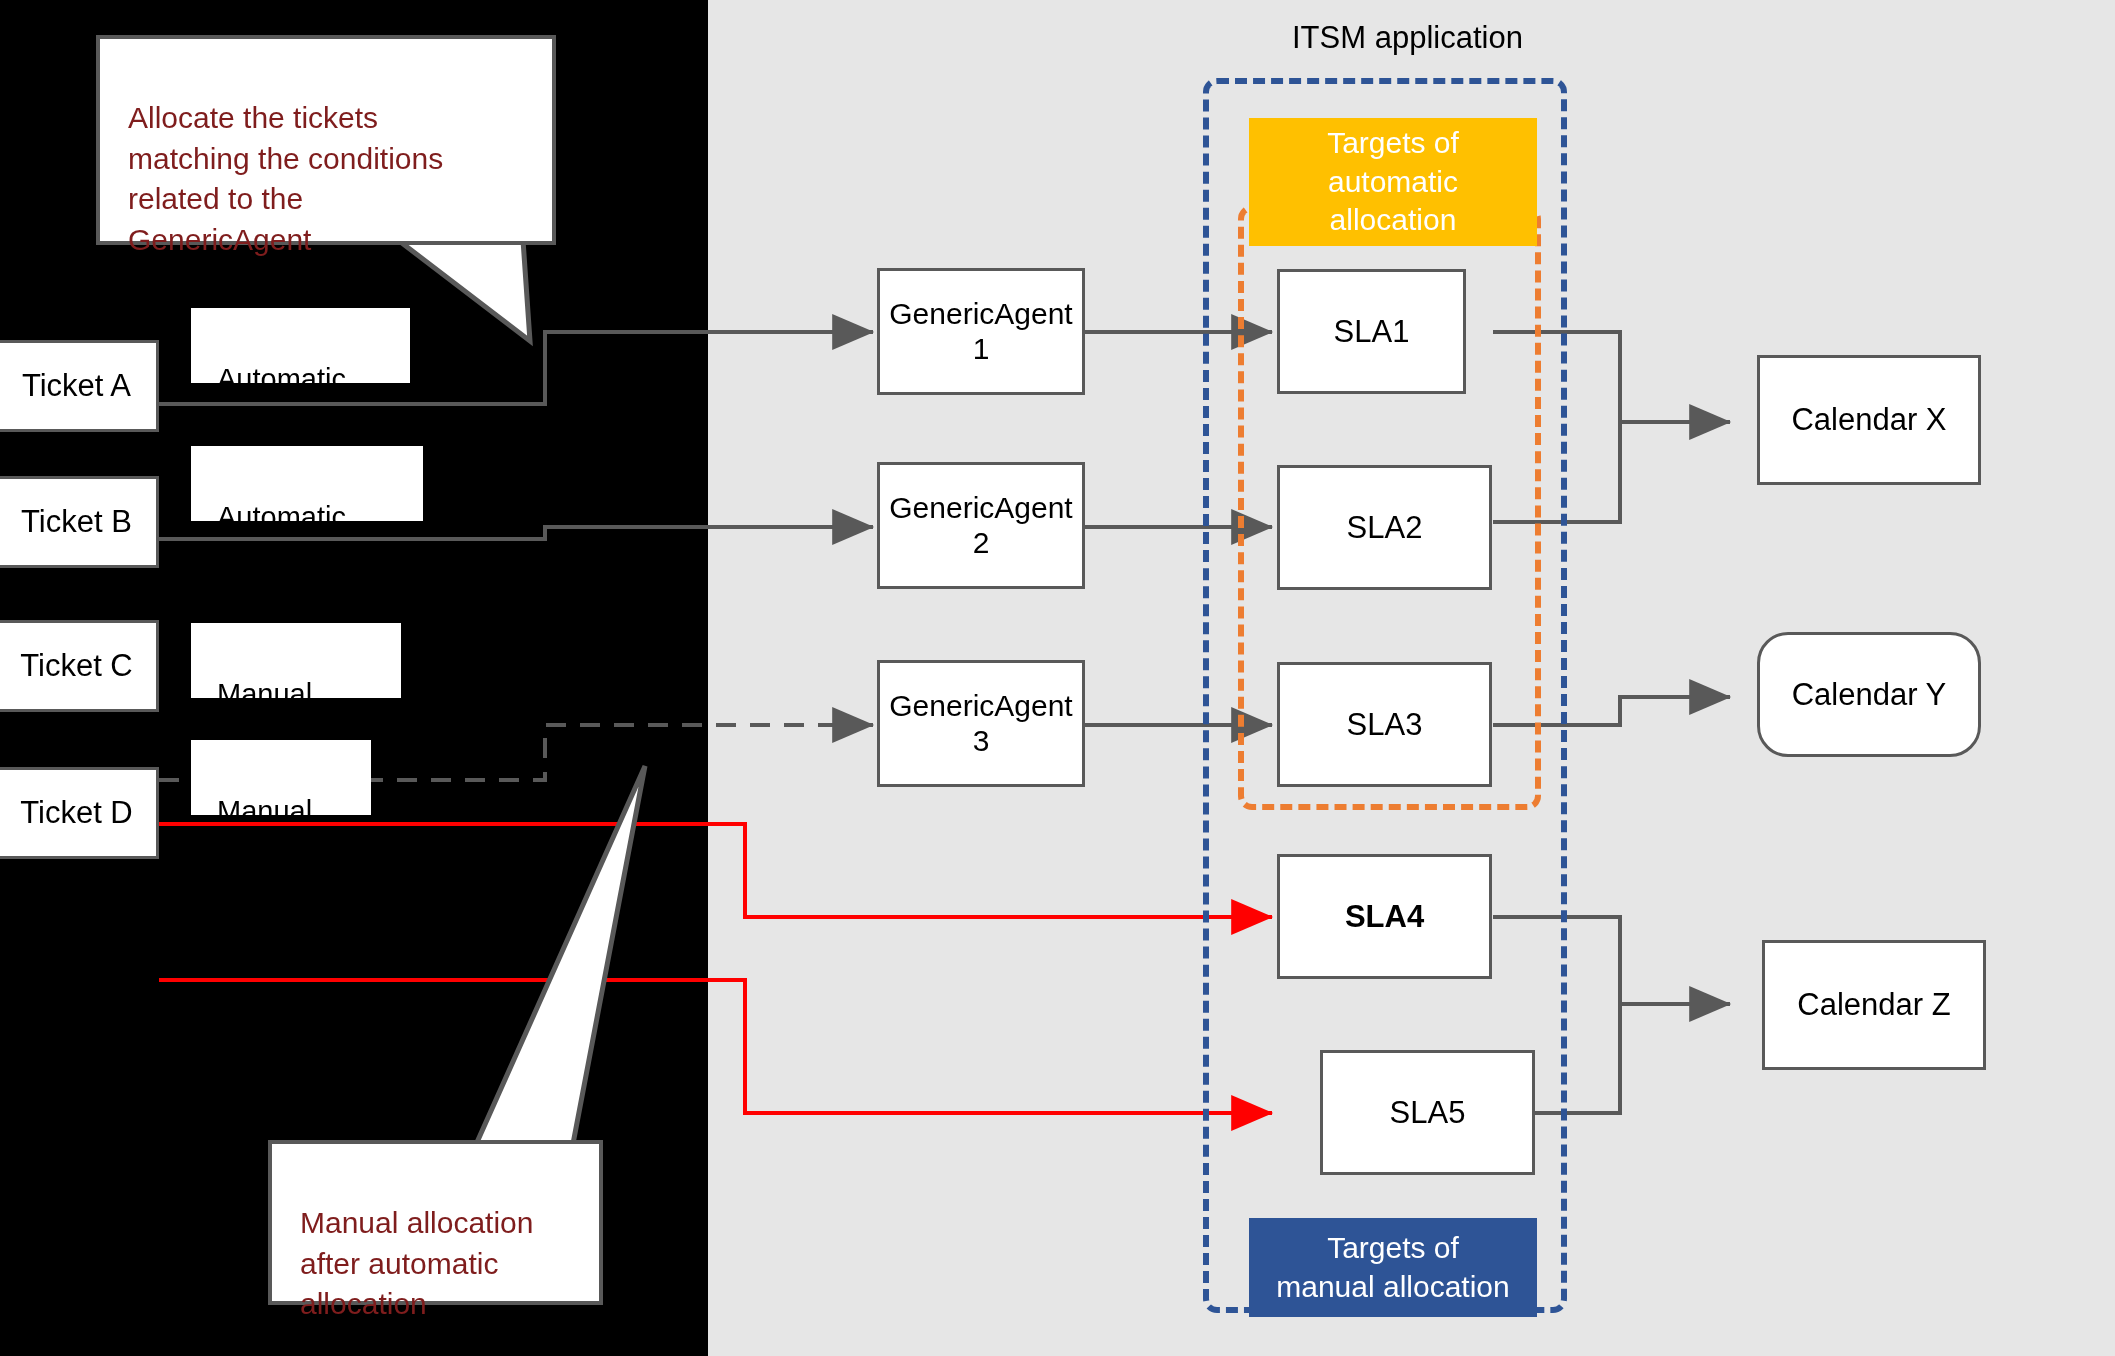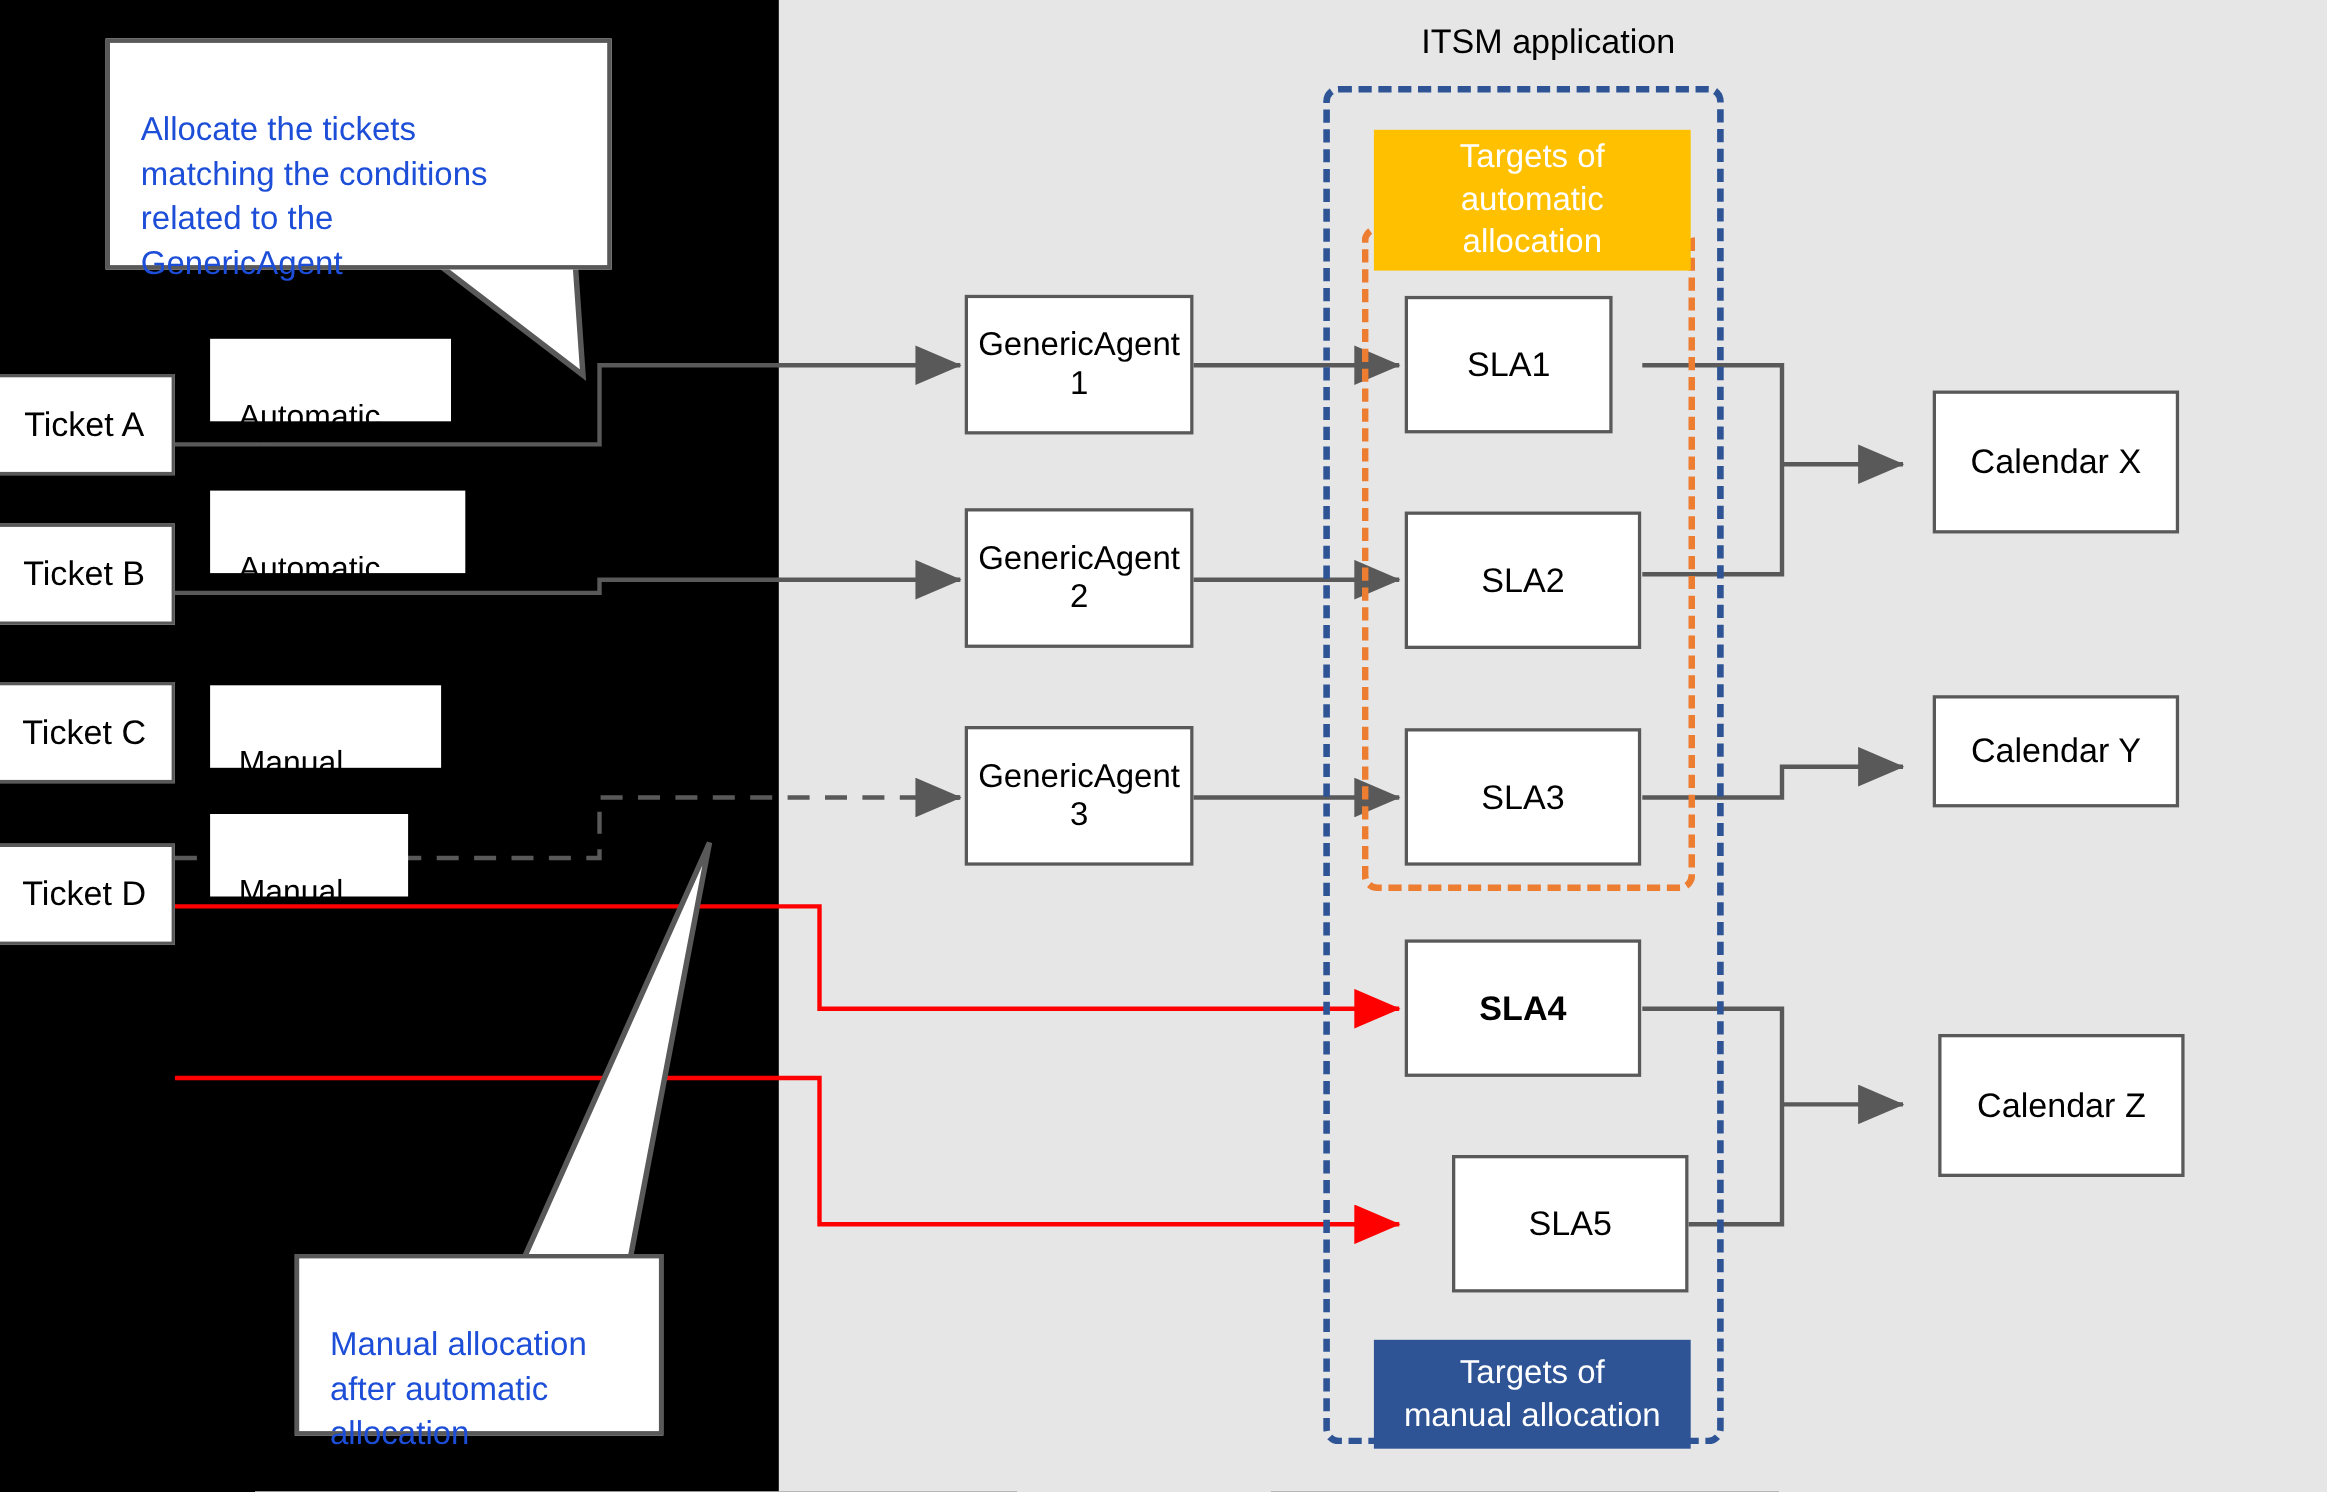--- a/index.html
+++ b/index.html
@@ -47,21 +47,21 @@
     white-space:pre-line;
     border:0;
   }
 
   
   .callout{
     position:absolute;
     background:#ffffff;
     border:4px solid #595959;
     box-sizing:border-box;
-    color:#1d4ed8;
+    color:#7f1d1d;
     font-size:30px;
     line-height:1.36;
     padding:18px 39px 18px 28px;
     white-space:pre-line;
     z-index:6;
   }
 
   
   .frame-blue{
     position:absolute;
@@ -246,20 +246,20 @@
   <div class="node f31" style="left:1277px;top:854px;width:215px;height:125px;font-weight:bold;">
     <span>SLA4</span>
   </div>
   <div class="node f31" style="left:1277px;top:1050px;width:215px;height:125px;margin-left:43px;">
     <span>SLA5</span>
   </div>
 
   <div class="node f31" style="left:1757px;top:355px;width:224px;height:130px;">
     <span>Calendar X</span>
   </div>
-  <div class="node f31" style="left:1757px;top:632px;width:224px;height:102px;">
+  <div class="node f31" style="left:1757px;top:632px;width:224px;height:125px;border-radius:31px;">
     <span>Calendar Y</span>
   </div>
   <div class="node f31" style="left:1762px;top:940px;width:224px;height:130px;">
     <span>Calendar Z</span>
   </div>
 
 </div>
 
 </body></html>

